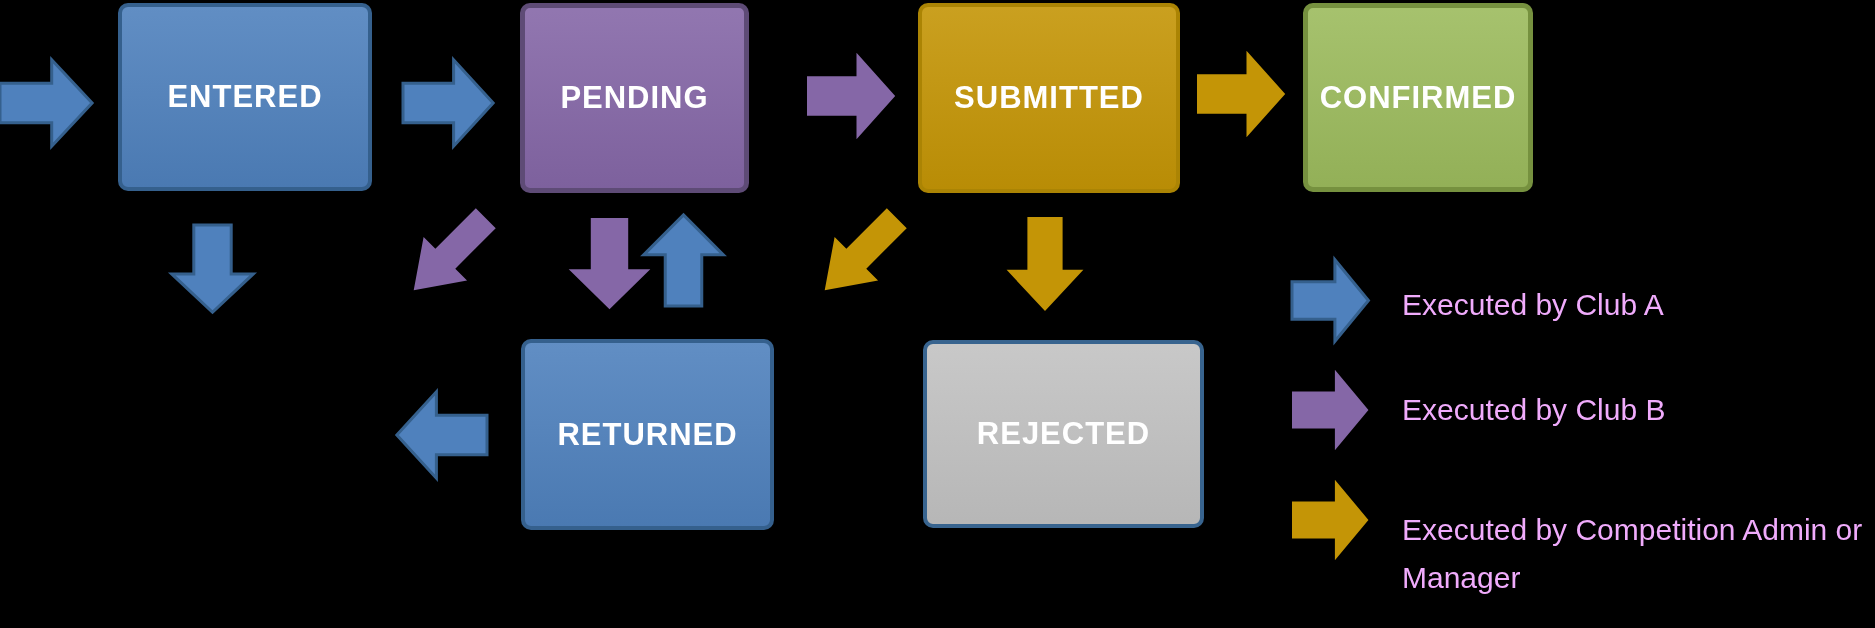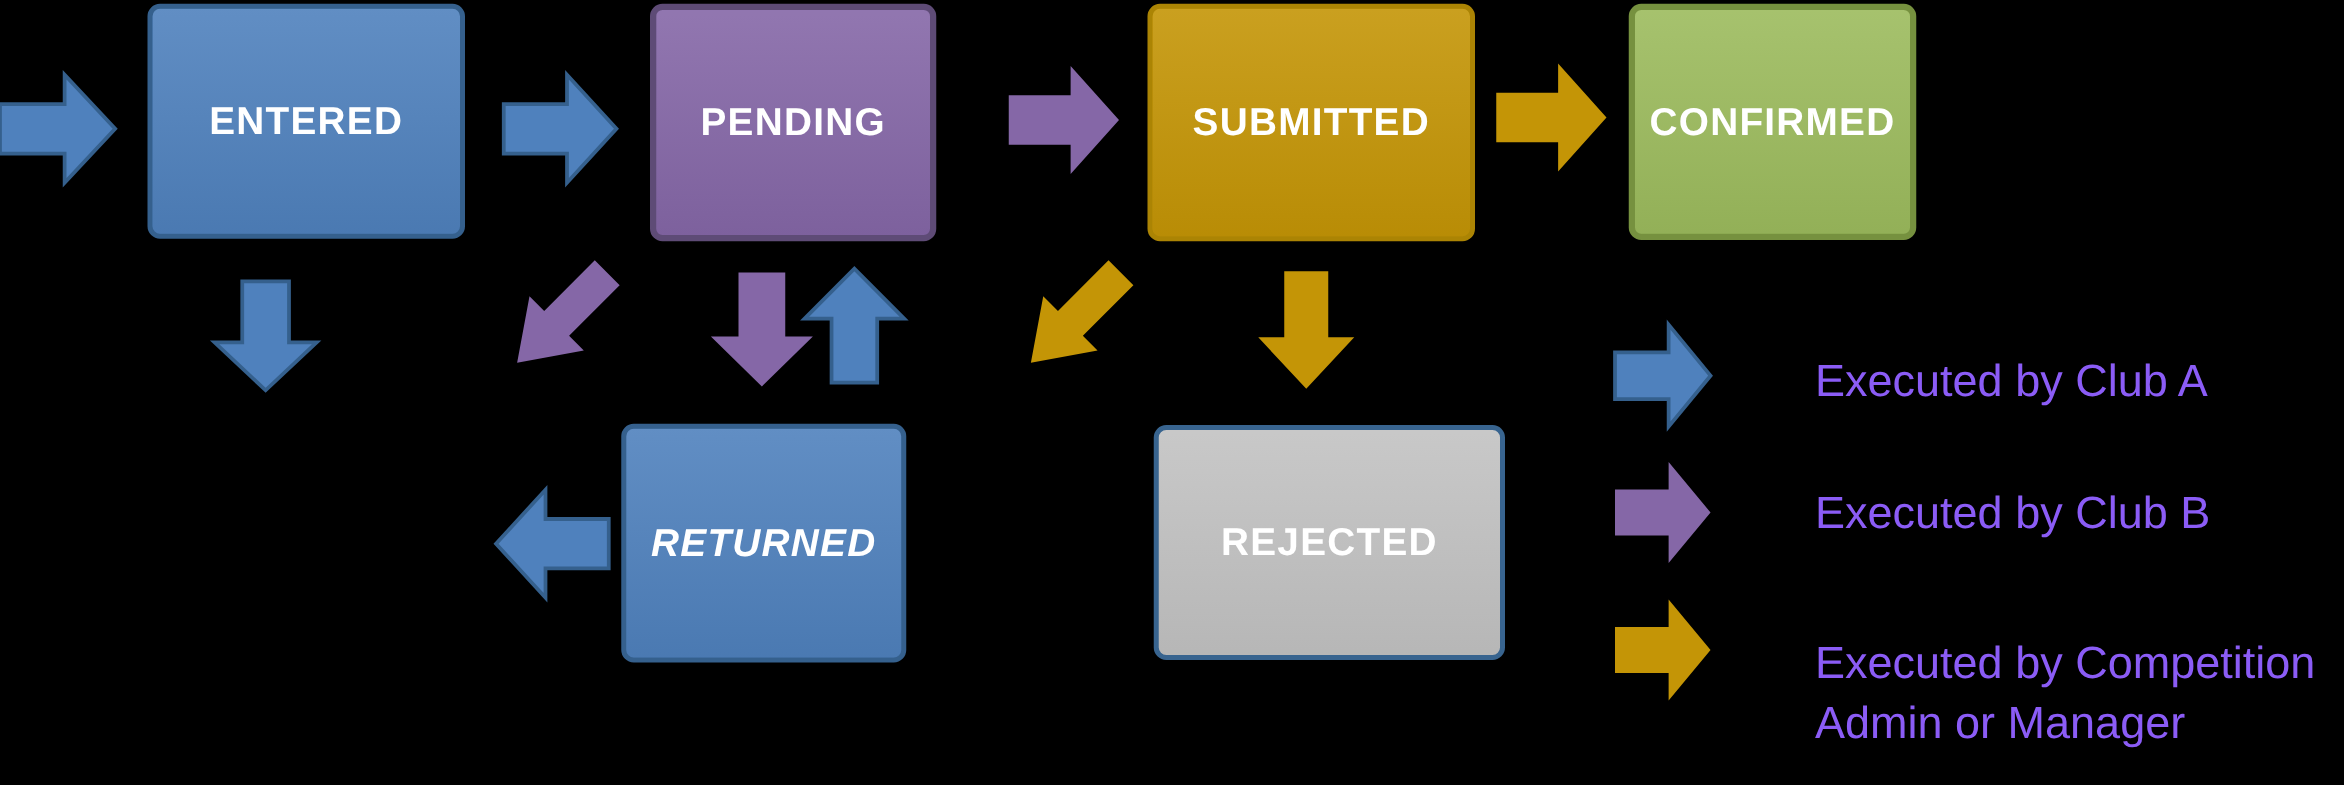--- a/index.html
+++ b/index.html
@@ -27,36 +27,36 @@
     font-weight: bold;
     font-size: 31px;
     letter-spacing: 1px;
     background-image: linear-gradient(180deg, rgba(255,255,255,0.10), rgba(0,0,0,0.06));
   }
   #node-entered   { left:118px;  top:3px;   width:254px; height:188px; background-color:#4F81BD; border:4px solid #35608D; }
   #node-pending   { left:520px;  top:3px;   width:229px; height:190px; background-color:#8567A7; border:5px solid #5E4B76; }
   #node-submitted { left:918px;  top:3px;   width:262px; height:190px; background-color:#C49506; border:4px solid #AB8404; }
   #node-confirmed { left:1303px; top:3px;   width:230px; height:189px; background-color:#9CBB5D; border:5px solid #76913F; }
   #node-cancelled { left:102px;  top:339px; width:255px; height:189px; background-color:#C2C2C2; border:4px solid #38648F; }
-  #node-returned  { left:497px;  top:339px; width:228px; height:191px; background-color:#4F81BD; border:4px solid #35608D;font-style:italic; }
+  #node-returned  { left:521px;  top:339px; width:253px; height:191px; background-color:#4F81BD; border:4px solid #35608D; }
   #node-rejected  { left:923px;  top:340px; width:281px; height:188px; background-color:#C2C2C2; border:4px solid #38648F;justify-content:center; }
 
   
   .arrow { position: absolute; display: block; overflow: visible; }
   .p-blue   { fill:#4F81BD; stroke:#35608D; stroke-width:3; vector-effect:non-scaling-stroke; }
   .p-purple { fill:#8567A7; stroke:none; }
   .p-gold   { fill:#C49506; stroke:none; }
   .diag { transform: rotate(135deg); transform-origin: 50% 50%; }
 
   
   .legend-label {
     position: absolute;
-    left: 1452px;
-    color: #8b5cf6;
-    font-size: 36px;
+    left: 1402px;
+    color: #f0abfc;
+    font-size: 30px;
     line-height: 48px;
     font-weight: normal;
   }
   #legend-label-1 { top: 281px; white-space: nowrap; }
   #legend-label-2 { top: 386px; white-space: nowrap; text-align: center; }
   #legend-label-3 { top: 506px; width: 480px; }
 </style>
 </head>
 <body>
 

